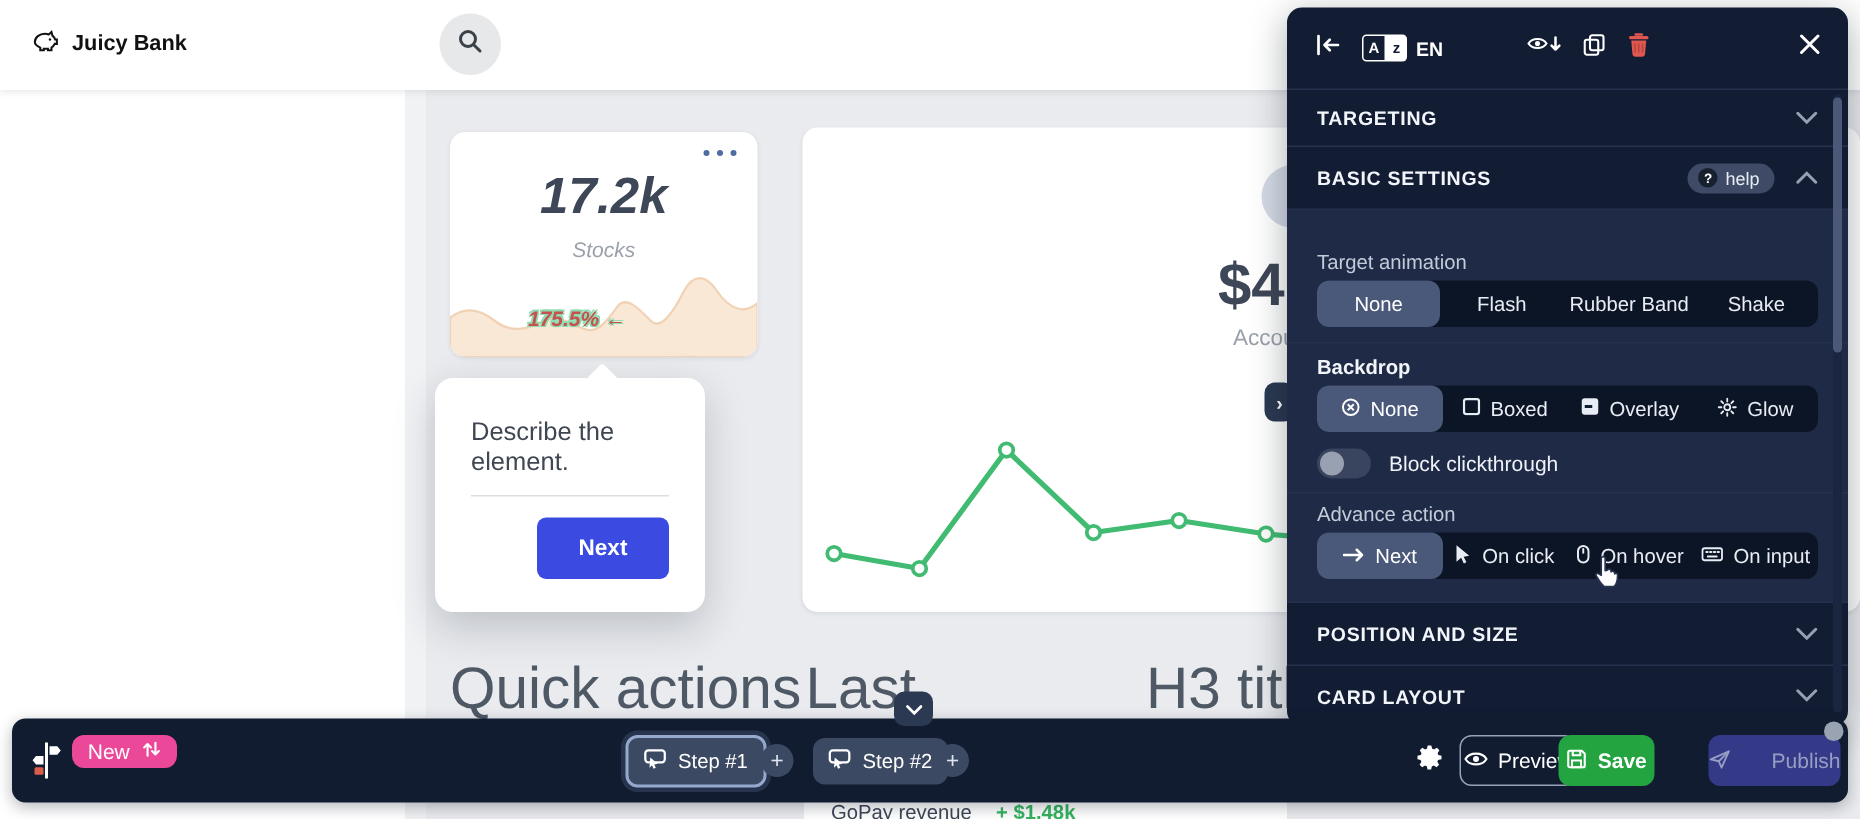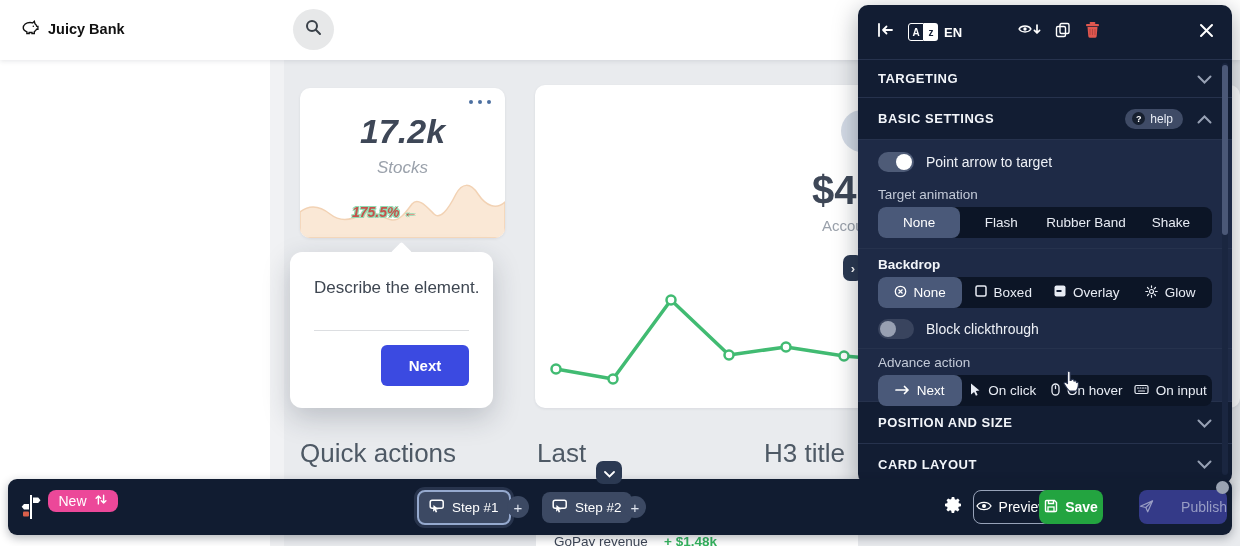--- a/index.html
+++ b/index.html
@@ -20,39 +20,39 @@
   .sidebar { left:0; top:60px; width:270px; height:486px; background:#fff; z-index:9; }
   .sb-scroll { left:270px; top:60px; width:14px; height:486px; background:#f1f2f4; z-index:9; }
   .sb-title { left:57px; font-size:13px; font-weight:bold; color:#1f3e78; letter-spacing:.3px; }
   .sb-item { left:54px; display:flex; align-items:center; gap:16px; font-size:15px; color:#565d66; }
   .sb-item svg { flex:0 0 auto; }
 
   
   .card { background:#fff; border-radius:10px; box-shadow:0 1px 3px rgba(30,40,60,.08); }
   .stocks-card { left:300px; top:88px; width:205px; height:150px; overflow:hidden; z-index:15;font-style:italic; }
   .stocks-value { width:100%; text-align:center; top:24px; font-size:34px; font-weight:bold; color:#3e4757; }
-  .stocks-label { width:100%; text-align:center; top:70px; font-size:17px; color:#9aa1ab; }
+  .stocks-label { width:100%; text-align:center; top:70px; font-size:14px; color:#9aa1ab; }
   .dots { right:14px; top:12px; display:flex; gap:5px; }
   .dots i { width:4px; height:4px; border-radius:50%; background:#4c6fa0; }
   .delta {
     left:52px; top:116px; font-size:14px; color:#c5524c; font-weight:bold; z-index:2;
     text-shadow:-1px -1px 0 #90dcb2, 1px -1px 0 #90dcb2, -1px 1px 0 #90dcb2, 1px 1px 0 #90dcb2;
   }
-  .tooltip-card { left:290px; top:252px; width:203px; height:156px; background:#fff; border-radius:12px; box-shadow:0 10px 28px rgba(30,40,60,.22); z-index:20; }
+  .tooltip-card { left:290px; top:252px; width:180px; height:156px; background:#fff; border-radius:12px; box-shadow:0 10px 28px rgba(30,40,60,.22); z-index:20; }
   .tooltip-arrow { left:104px; top:-7px; width:15px; height:15px; background:#fff; transform:rotate(45deg); border-radius:2px; }
   .tooltip-text { left:24px; top:26px; font-size:17px; color:#3f4752; }
   .tooltip-divider { left:24px; right:24px; top:78px; height:1px; background:#dcdee1; }
   .next-btn { right:24px; top:93px; width:88px; height:41px; background:#3b4ae1; color:#fff; border-radius:6px; font-size:15px; font-weight:bold; display:flex; align-items:center; justify-content:center; }
   .chart-card { left:535px; top:85px; width:705px; height:323px; z-index:12; }
   .acc-avatar { left:306px; top:25px; width:42px; height:42px; border-radius:50%; background:#d4dbe6; }
   .acc-value { left:277px; top:83px; font-size:40px; font-weight:bold; color:#3e4757; }
   .acc-label { left:287px; top:132px; font-size:15px; color:#9aa1ab; }
   .acc-next { left:308px; top:170px; width:20px; height:26px; background:#2b3952; border-radius:7px; color:#fff; display:flex; align-items:center; justify-content:center; font-size:13px; font-weight:bold; }
 
-  .h1-heading { font-size:26px; color:#4e5965; }
+  .h1-heading { font-size:39px; color:#4e5965; }
   .chev-bubble { left:596px; top:461px; width:26px; height:23px; background:#2b3952; border-radius:7px; display:flex; align-items:center; justify-content:center; z-index:65; }
   .revenue-row { left:536px; top:531px; width:322px; height:15px; background:#fff; z-index:5;text-align:right; }
 
   
   .panel { left:858px; top:5px; width:374px; height:479px; background:#121d33; border-radius:10px; box-shadow:0 6px 24px rgba(10,16,30,.35); z-index:50; color:#fff; }
   .p-header { left:0; top:0; width:100%; height:55px; display:flex; align-items:center; padding:0 18px; gap:14px; border-bottom:1px solid #26324d; }
   .p-row { width:100%; height:38px; display:flex; align-items:center; justify-content:space-between; padding:0 20px; border-bottom:1px solid #26324d; }
   .p-row .ttl { font-size:13px; font-weight:bold; letter-spacing:.5px; color:#f2f5fa; }
   .p-body { left:0; top:135px; width:374px; height:262px; background:#1e2a46; padding:12px 20px 0 20px; border-bottom:1px solid #26324d; }
   .lang { display:flex; align-items:center; gap:6px; }
@@ -285,26 +285,20 @@
 
     <div class="abs p-row" style="top:55px;">
       <span class="ttl">TARGETING</span>
       <span><svg width="15" height="9" viewBox="0 0 15 9" fill="none">
             <path d="M1.5 1.5l6 6 6-6" stroke="#97a1b4" stroke-width="2" stroke-linecap="round"></path>
           </svg></span>
     </div>
 
     <div class="abs p-body">
 
-      <div class="t-row">
-        <span class="toggle on">
-            <i></i>
-          </span>
-        <span>Point arrow to target</span>
-      </div>
 
       <div class="p-label" style="margin-top:15px;">Target animation</div>
       <div class="seg" style="margin-top:5px;">
         <span class="seg-item sel">None</span>
         <span class="seg-item">Flash</span>
         <span class="seg-item">Rubber Band</span>
         <span class="seg-item">Shake</span>
       </div>
 
       <div class="p-divider"></div>

